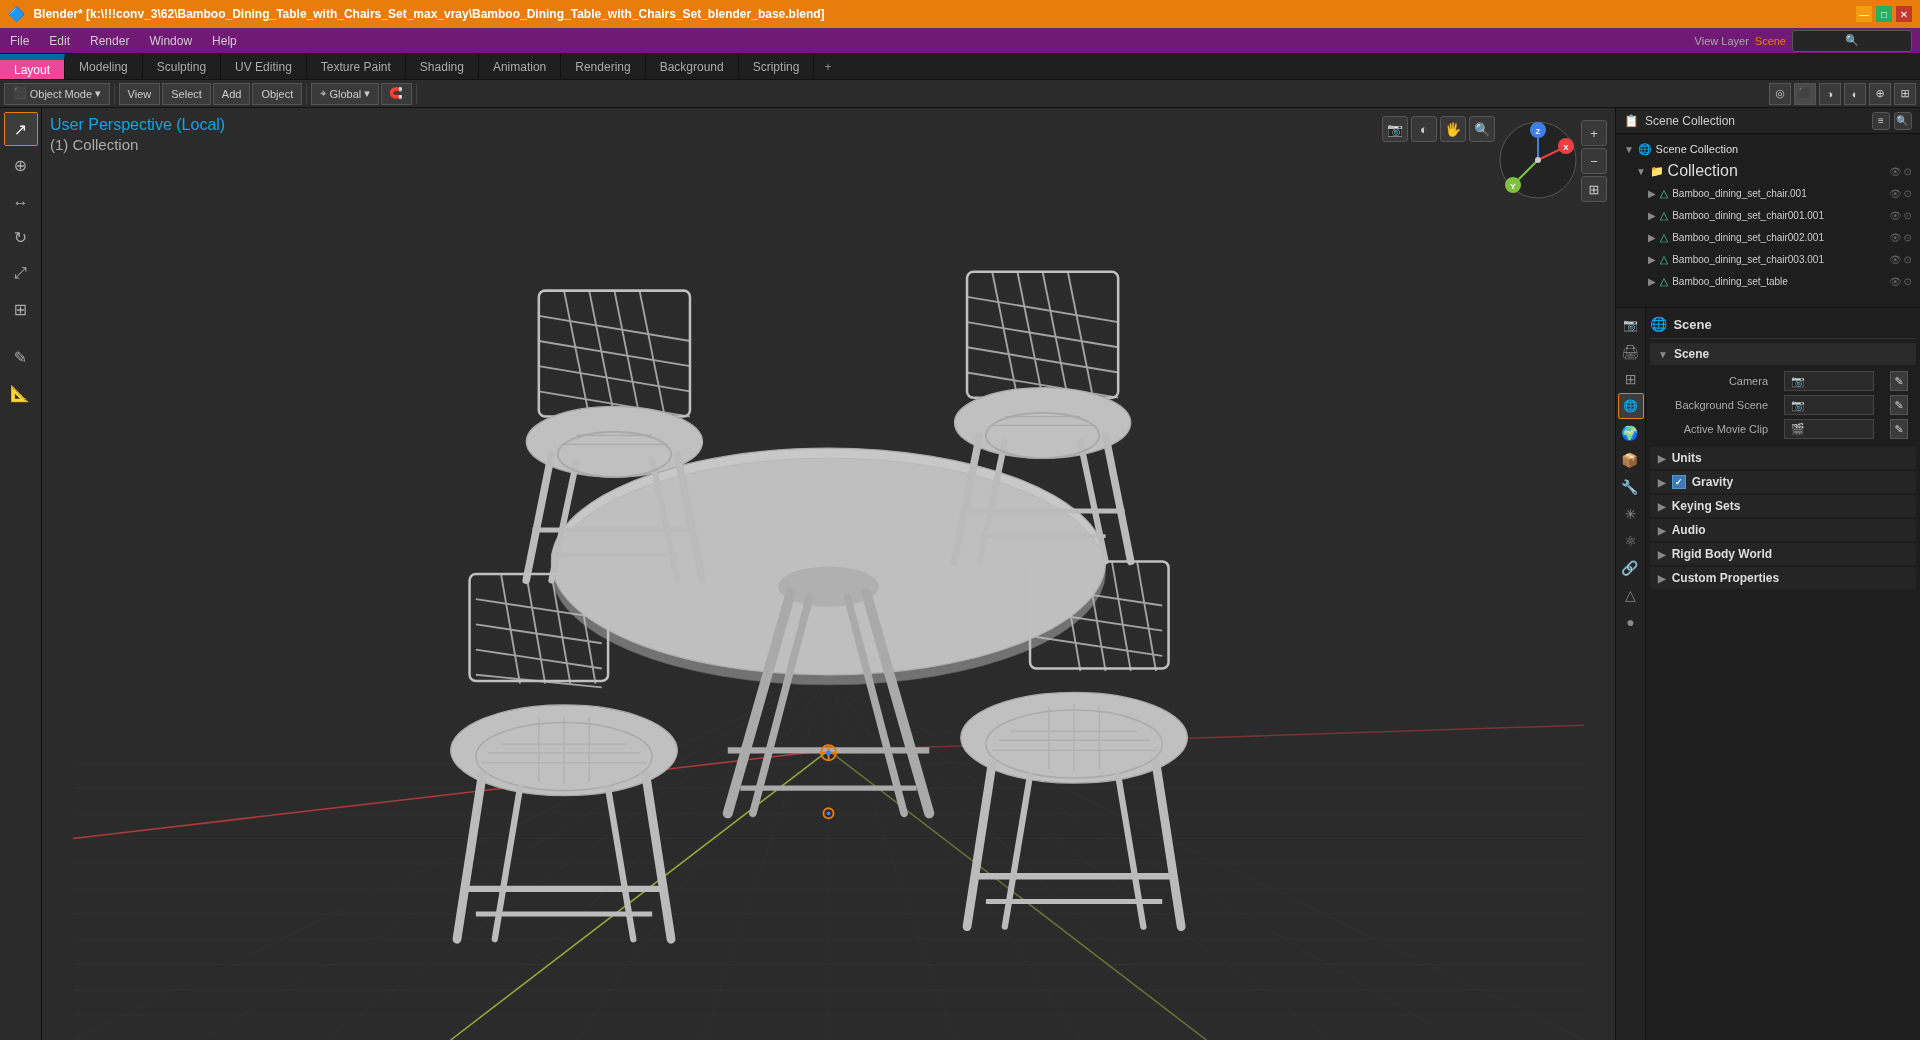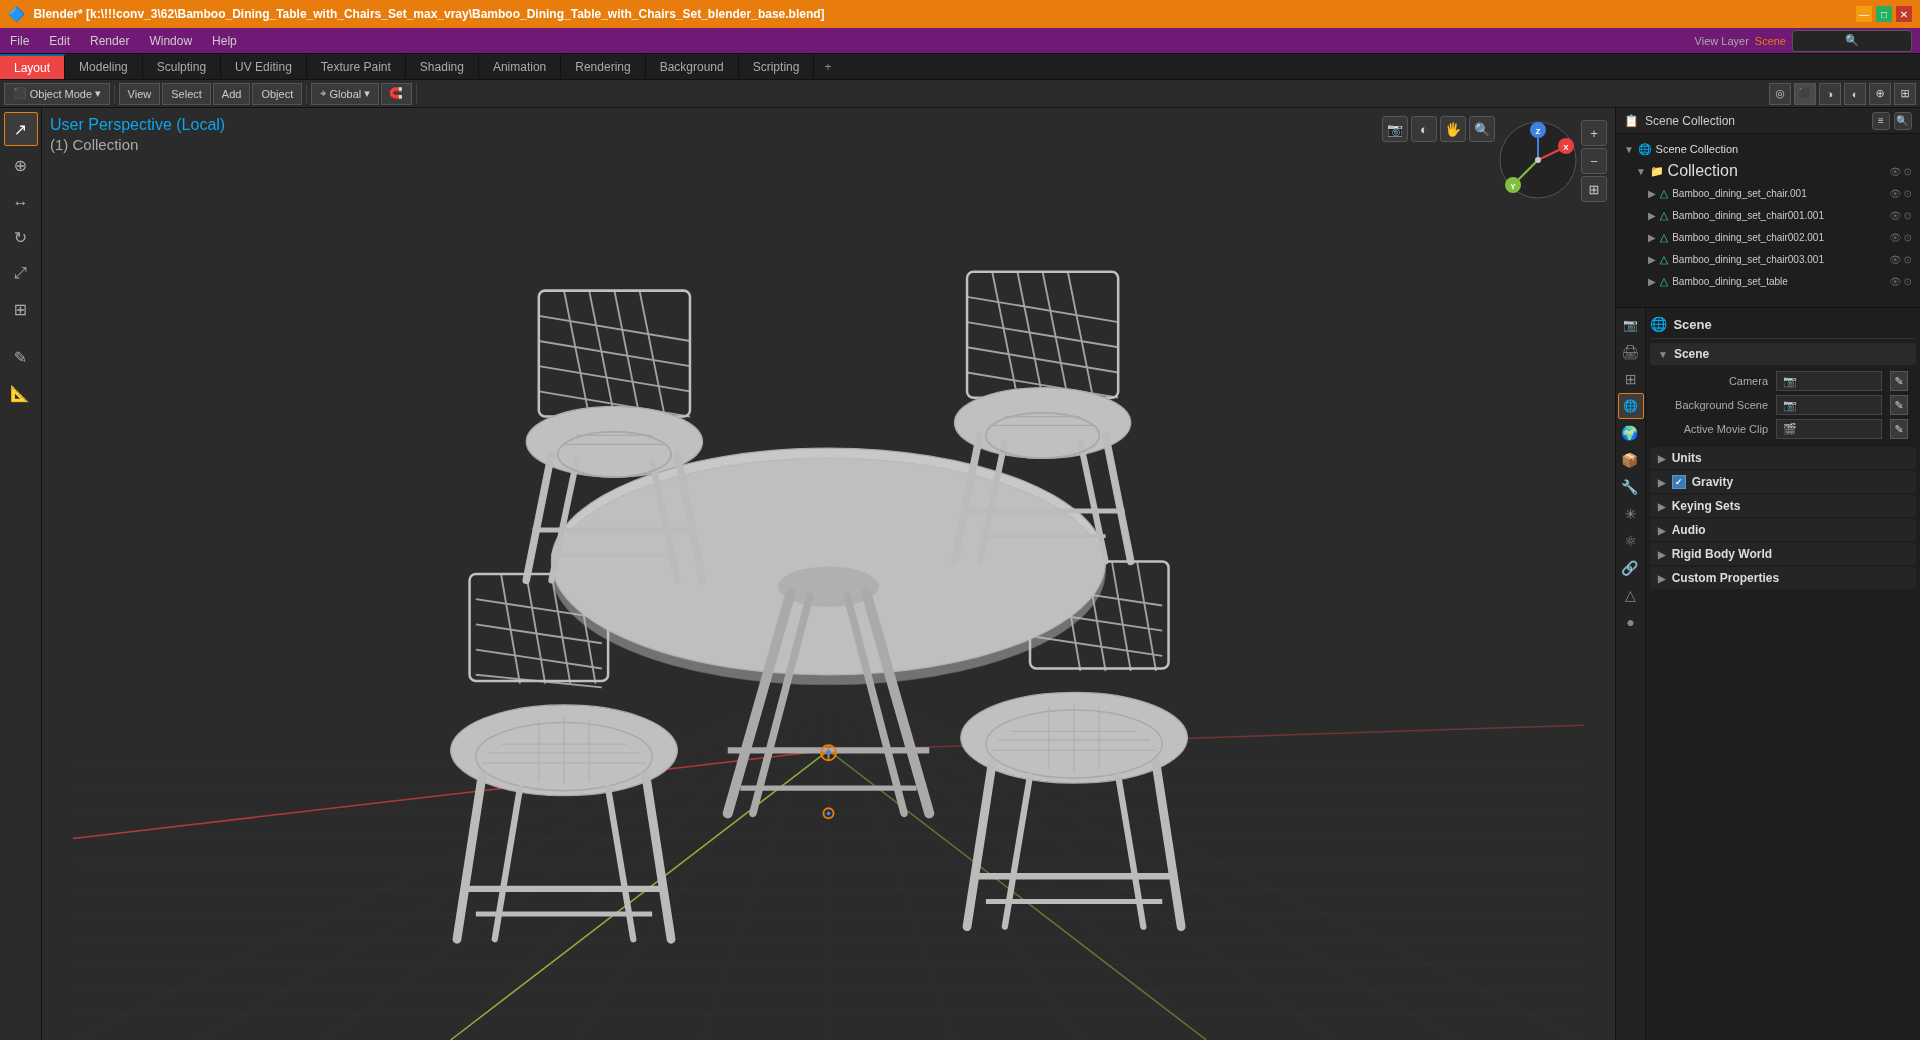--- a/index.html
+++ b/index.html
@@ -294,21 +294,21 @@
     }
     .props-section-header .arrow { margin-right: 6px; font-size: 10px; color: #888; }
     .props-section-content {
       padding: 4px 8px;
       background: #1e1e1e;
     }
     .prop-row {
       display: flex;
       align-items: center;
       height: 24px;
-      gap: 8px;
+      gap: 16px;
     }
     .prop-label {
       font-size: 11px;
       color: #aaa;
       width: 110px;
       text-align: right;
     }
     .prop-value {
       flex: 1;
       height: 20px;
@@ -389,21 +389,21 @@
   <div class="menu-item">Help</div>
   <div style="flex:1"></div>
   <div style="padding: 0 8px; display:flex; align-items:center; gap:6px; font-size:11px; color:#aaa;">
     <span>View Layer</span>
     <span style="color:#e87d0d;">Scene</span>
     <div class="toolbar-icon-btn" style="width:120px; background:#252525; border-radius:3px;">🔍</div>
   </div>
 </div>
 
 <div id="workspace-tabs">
-  <div class="workspace-tab" style="background:#ef4444;color:white;border-top:2px solid #0369a1;">Layout</div>
+  <div class="workspace-tab" style="background:#ec4899;color:white;border-top:6px solid #0369a1;">Layout</div>
   <div class="workspace-tab">Modeling</div>
   <div class="workspace-tab">Sculpting</div>
   <div class="workspace-tab">UV Editing</div>
   <div class="workspace-tab">Texture Paint</div>
   <div class="workspace-tab">Shading</div>
   <div class="workspace-tab">Animation</div>
   <div class="workspace-tab">Rendering</div>
   <div class="workspace-tab">Background</div>
   <div class="workspace-tab">Scripting</div>
   <div class="workspace-tab-add">+</div>

